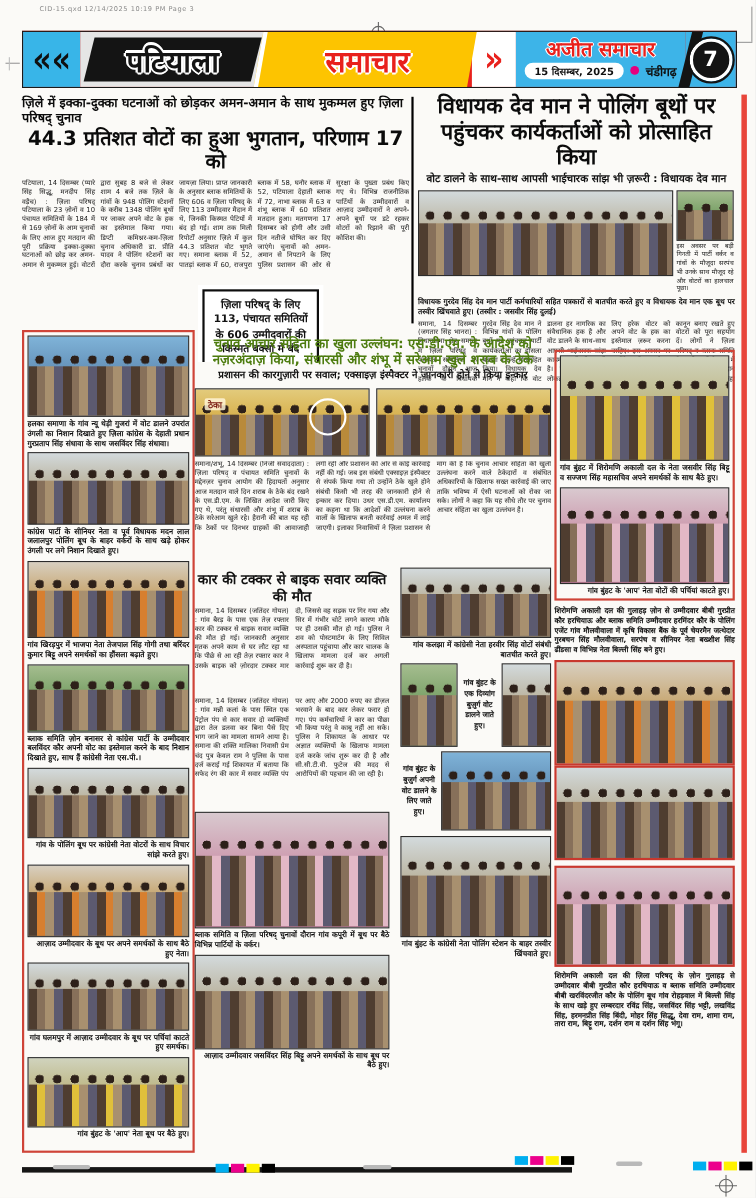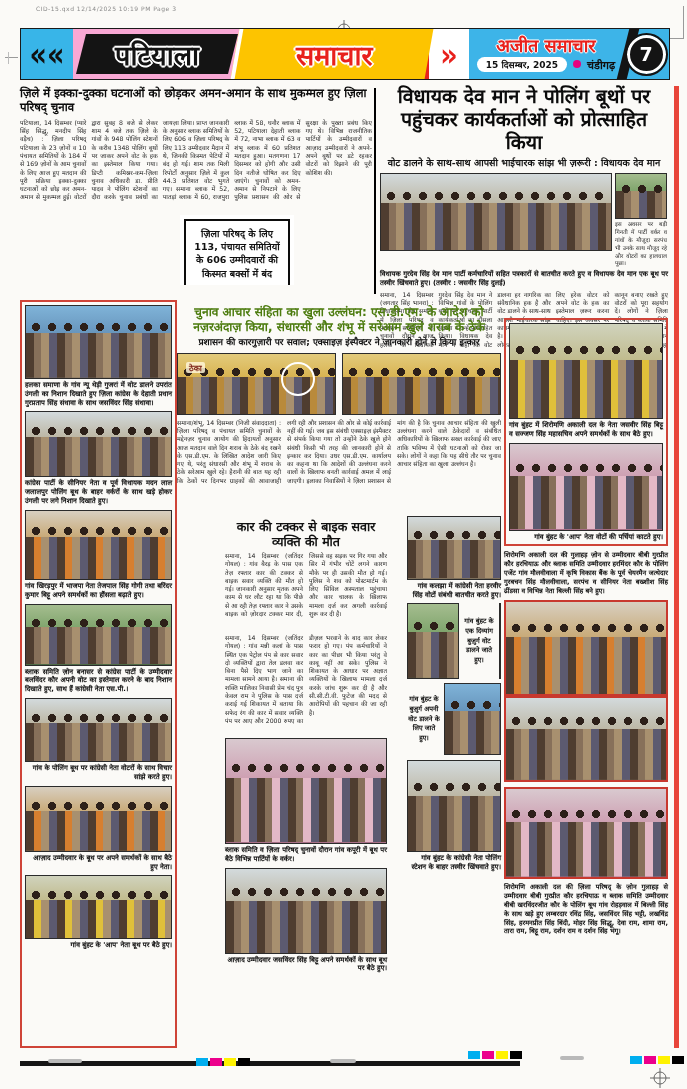--- a/index.html
+++ b/index.html
@@ -11,21 +11,21 @@
   .cornermark-v{position:absolute;right:3px;top:6px;width:1px;height:32px;background:#9a9a9a;}
   .cornermark-h{position:absolute;right:3px;top:38px;width:16px;height:1px;background:#9a9a9a;}
   .lefttick{position:absolute;left:5px;top:57px;width:13px;height:1px;background:#9a9a9a;}
   .lefttick2{position:absolute;left:8px;top:52px;width:1px;height:12px;background:#bdbdbd;}
   .botcross{position:absolute;left:650px;top:1068px;}
   
   .masthead{position:absolute;left:20px;top:28px;width:648px;height:50px;display:flex;
             align-items:stretch;border:1px solid #1a1a1a;overflow:hidden;background:#e8211c;}
   .mh-cyan{width:52px;background:#38b5e8;display:flex;align-items:center;justify-content:center;}
   .mh-cyan .chev{color:#101010;font-weight:bold;font-size:27px;line-height:1;transform:scaleY(1.25);}
-  .mh-red{width:168px;background:#f9a8d4;position:relative;display:flex;align-items:center;justify-content:center;}
+  .mh-red{width:168px;background:#e5e5e5;position:relative;display:flex;align-items:center;justify-content:center;}
   .mh-red::before{content:"";position:absolute;left:8px;right:8px;top:5px;bottom:5px;background:#141414;transform:skewX(-14deg);}
   .mh-title1{position:relative;font-size:27px;font-weight:800;color:#141414;
      text-shadow:-2px 0 #fff,2px 0 #fff,0 -2px #fff,0 2px #fff,-1px -1px #fff,1px 1px #fff,-1px 1px #fff,1px -1px #fff;}
   .mh-yellow{width:190px;background:#fdc400;transform:skewX(-10deg);margin-left:-6px;display:flex;align-items:center;justify-content:center;border-left:4px solid #fff;}
   .mh-title2{transform:skewX(10deg);font-size:27px;font-weight:800;color:#e8211c;
      text-shadow:-2px 0 #fff,2px 0 #fff,0 -2px #fff,0 2px #fff,-1px -1px #fff,1px 1px #fff;}
   .mh-arrows{width:40px;background:#fff;display:flex;align-items:center;justify-content:center;}
   .mh-arrows .chev{color:#e8211c;font-weight:bold;font-size:27px;line-height:1;transform:scaleY(1.2);}
   .mh-blue{flex:1;background:#3db4e8;display:flex;flex-direction:column;align-items:center;justify-content:center;gap:2px;padding:2px 4px;}
   .mh-brand{font-size:18px;font-weight:800;color:#e8211c;line-height:1;
@@ -80,21 +80,21 @@
   .left-strip{position:absolute;left:20px;top:300px;width:157px;height:748px;border:2px solid #cf4438;
      box-sizing:border-box;padding:3px;display:flex;flex-direction:column;}
   .left-strip .photo{width:100%;}
   .ls-item{margin-bottom:4px;}
   .center-col{position:absolute;left:177px;top:305px;width:324px;}
   .head-3{font-size:12px;font-weight:800;text-align:center;line-height:1.25;color:#4d7c0f;}
   .sub-3{font-size:9px;font-weight:800;text-align:center;line-height:1.3;margin-top:2px;}
   .theka-row{display:flex;gap:6px;margin-top:4px;}
   .theka-row .photo{flex:1;height:62px;}
   .body3{margin-top:4px;height:92px;overflow:hidden;}
-  .center-split{display:flex;gap:20px;margin-top:5px;margin-left:48px;}
+  .center-split{display:flex;gap:10px;margin-top:5px;}
   .cs-left{width:177px;}
   .cs-right{flex:1;}
   .head-4{font-size:12.5px;font-weight:800;text-align:center;line-height:1.25;margin:3px 0 2px;}
   .body4{height:82px;overflow:hidden;}
   .body5{height:100px;overflow:hidden;}
   .portrait-row{display:flex;gap:3px;margin-top:4px;align-items:stretch;}
   .vcap{font-size:6.6px;font-weight:bold;text-align:center;line-height:1.45;display:flex;align-items:center;color:#0d0d0d;}
   .right-strip{position:absolute;left:504px;top:318px;width:164px;}
   .rs-box{border:2px solid #cf4438;padding:3px;margin-bottom:5px;}
   .note{font-size:6.6px;font-weight:bold;text-align:justify;line-height:1.35;color:#0d0d0d;margin:4px 0;}
@@ -145,20 +145,21 @@
         <span class="mh-ed">चंडीगढ़</span>
       </div>
     </div>
     <div class="mh-page">
       <div class="page-circle">7</div>
     </div>
   </div>
 
   <div class="art1">
     <div class="kicker">ज़िले में इक्का-दुक्का घटनाओं को छोड़कर अमन-अमान के साथ मुकम्मल हुए ज़िला परिषद् चुनाव</div>
+    <div class="head-2">44.3 प्रतिशत वोटों का हुआ भुगतान, परिणाम 17 को</div>
     <div class="art1-bodywrap">
       <div class="bodytext cols5">पटियाला, 14 दिसम्बर (प्यारे सिंह सिद्धू, मनदीप सिंह वड़ैच) : ज़िला परिषद् पटियाला के 23 ज़ोनों व 10 पंचायत समितियों के 184 में से 169 ज़ोनों के आम चुनावों के लिए आज हुए मतदान की पूरी प्रक्रिया इक्का-दुक्का घटनाओं को छोड़ कर अमन-अमान से मुकम्मल हुई। वोटरों द्वारा सुबह 8 बजे से लेकर शाम 4 बजे तक ज़िले के गांवों के 948 पोलिंग स्टेशनों के करीब 1348 पोलिंग बूथों पर जाकर अपने वोट के हक का इस्तेमाल किया गया। डिप्टी कमिश्नर-कम-ज़िला चुनाव अधिकारी डा. प्रीति यादव ने पोलिंग स्टेशनों का दौरा करके चुनाव प्रबंधों का जायज़ा लिया। प्राप्त जानकारी के अनुसार ब्लाक समितियों के लिए 606 व ज़िला परिषद् के लिए 113 उम्मीदवार मैदान में थे, जिनकी किस्मत पेटियों में बंद हो गई। शाम तक मिली रिपोर्टों अनुसार ज़िले में कुल 44.3 प्रतिशत वोट भुगते गए। समाना ब्लाक में 52, पातड़ां ब्लाक में 60, राजपुरा ब्लाक में 58, घनौर ब्लाक में 52, पटियाला देहाती ब्लाक में 72, नाभा ब्लाक में 63 व शंभू ब्लाक में 60 प्रतिशत मतदान हुआ। मतगणना 17 दिसम्बर को होगी और उसी दिन नतीजे घोषित कर दिए जाएंगे। चुनावों को अमन-अमान से निपटाने के लिए पुलिस प्रशासन की ओर से सुरक्षा के पुख्ता प्रबंध किए गए थे। विभिन्न राजनीतिक पार्टियों के उम्मीदवारों व आज़ाद उम्मीदवारों ने अपने-अपने बूथों पर डटे रहकर वोटरों को रिझाने की पूरी कोशिश की।</div>
       <div class="inset">ज़िला परिषद् के लिए 113, पंचायत समितियों के 606 उम्मीदवारों की किस्मत बक्सों में बंद</div>
     </div>
   </div>
   <div class="vrule"></div>
 
   <div class="art2">
     <div class="head-1">विधायक देव मान ने पोलिंग बूथों पर पहुंचकर कार्यकर्ताओं को प्रोत्साहित किया</div>
     <div class="subhead">वोट डालने के साथ-साथ आपसी भाईचारक सांझ भी ज़रूरी : विधायक देव मान</div>
@@ -190,20 +191,24 @@
       <div class="photo ph-d" style="height:62px;"></div>
       <div class="cap cap-j">ब्लाक समिति ज़ोन बनासर से कांग्रेस पार्टी के उम्मीदवार बलविंदर कौर अपनी वोट का इस्तेमाल करने के बाद निशान दिखाते हुए, साथ हैं कांग्रेसी नेता एस.पी.।</div>
     </div>
     <div class="ls-item">
       <div class="photo ph-b" style="height:64px;"></div>
       <div class="cap">गांव के पोलिंग बूथ पर कांग्रेसी नेता वोटरों के साथ विचार सांझे करते हुए।</div>
     </div>
     <div class="ls-item">
       <div class="photo ph-c" style="height:66px;"></div>
       <div class="cap">आज़ाद उम्मीदवार के बूथ पर अपने समर्थकों के साथ बैठे हुए नेता।</div>
+    </div>
+    <div class="ls-item">
+      <div class="photo ph-b" style="height:62px;"></div>
+      <div class="cap">गांव घलमपुर में आज़ाद उम्मीदवार के बूथ पर पर्चियां काटते हुए समर्थक।</div>
     </div>
     <div class="ls-item">
       <div class="photo ph-f" style="height:64px;"></div>
       <div class="cap">गांव बुंहट के 'आप' नेता बूथ पर बैठे हुए।</div>
     </div>
   </div>
 
   <div class="center-col">
     <div class="head-3">चुनाव आचार संहिता का खुला उल्लंघन: एस.डी.एम. के आदेश को नज़रअंदाज़ किया, संधारसी और शंभू में सरेआम खुले शराब के ठेके</div>
     <div class="sub-3">प्रशासन की कारगुज़ारी पर सवाल; एक्साइज़ इंस्पैक्टर ने जानकारी होने से किया इन्कार</div>

